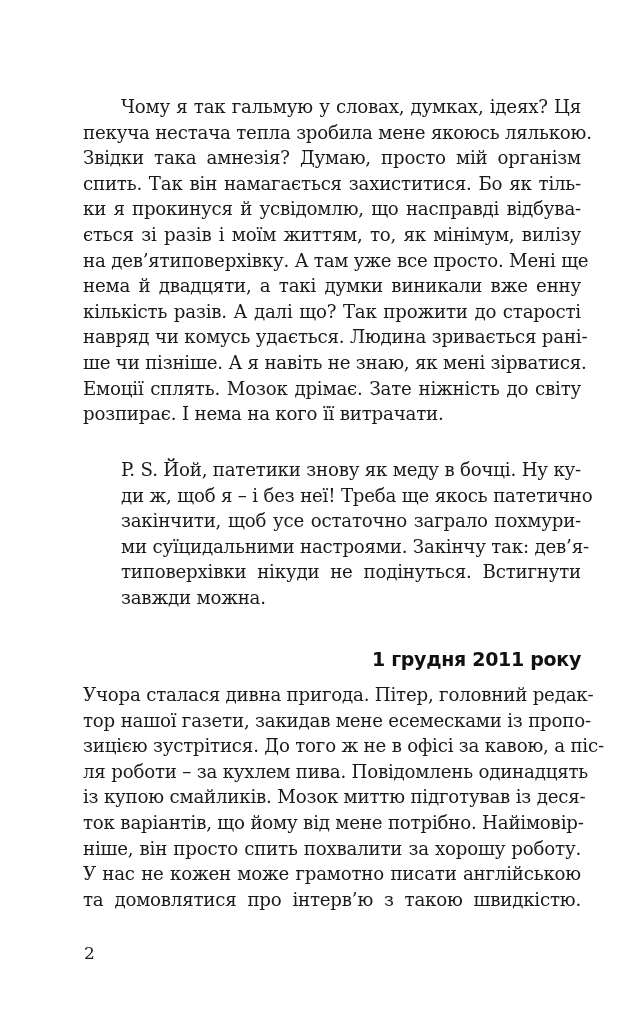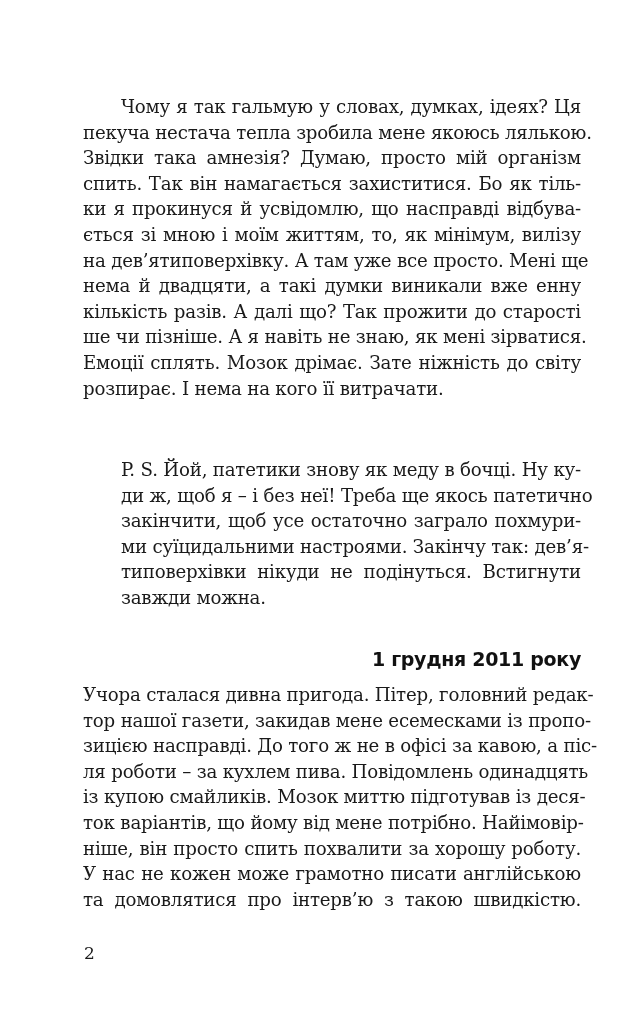--- a/index.html
+++ b/index.html
@@ -21,44 +21,45 @@
 <body>
 
 <div class="page">
 
   <div class="block" style="top:94px;">
     <span class="line indent">Чому я так гальмую у словах, думках, ідеях? Ця</span>
     <span class="line">пекуча нестача тепла зробила мене якоюсь лялькою.</span>
     <span class="line">Звідки така амнезія? Думаю, просто мій організм</span>
     <span class="line">спить. Так він намагається захиститися. Бо як тіль-</span>
     <span class="line">ки я прокинуся й усвідомлю, що насправді відбува-</span>
-    <span class="line">ється зі мною і моїм життям, то, як мінімум, вилізу</span>
+    <span class="line">ється зі разів і моїм життям, то, як мінімум, вилізу</span>
     <span class="line">на дев’ятиповерхівку. А там уже все просто. Мені ще</span>
     <span class="line">нема й двадцяти, а такі думки виникали вже енну</span>
     <span class="line">кількість разів. А далі що? Так прожити до старості</span>
+    <span class="line">навряд чи комусь удається. Людина зривається рані-</span>
     <span class="line">ше чи пізніше. А я навіть не знаю, як мені зірватися.</span>
     <span class="line">Емоції сплять. Мозок дрімає. Зате ніжність до світу</span>
     <span class="line last">розпирає. І нема на кого її витрачати.</span>
   </div>
 
   <div class="block ps" style="top:457px;">
     <span class="line">P. S. Йой, патетики знову як меду в бочці. Ну ку-</span>
     <span class="line">ди ж, щоб я – і без неї! Треба ще якось патетично</span>
     <span class="line">закінчити, щоб усе остаточно заграло похмури-</span>
     <span class="line">ми суїцидальними настроями. Закінчу так: дев’я-</span>
     <span class="line">типоверхівки нікуди не подінуться. Встигнути</span>
     <span class="line last">завжди можна.</span>
   </div>
 
   <div class="heading">1 грудня 2011 року</div>
 
   <div class="block" style="top:682px;">
     <span class="line">Учора сталася дивна пригода. Пітер, головний редак-</span>
     <span class="line">тор нашої газети, закидав мене есемесками із пропо-</span>
-    <span class="line">зицією насправді. До того ж не в офісі за кавою, а піс-</span>
+    <span class="line">зицією зустрітися. До того ж не в офісі за кавою, а піс-</span>
     <span class="line">ля роботи – за кухлем пива. Повідомлень одинадцять</span>
     <span class="line">із купою смайликів. Мозок миттю підготував із деся-</span>
     <span class="line">ток варіантів, що йому від мене потрібно. Найімовір-</span>
     <span class="line">ніше, він просто спить похвалити за хорошу роботу.</span>
     <span class="line">У нас не кожен може грамотно писати англійською</span>
     <span class="line">та домовлятися про інтерв’ю з такою швидкістю.</span>
   </div>
 
   <div class="page-number">2</div>
 </div>

